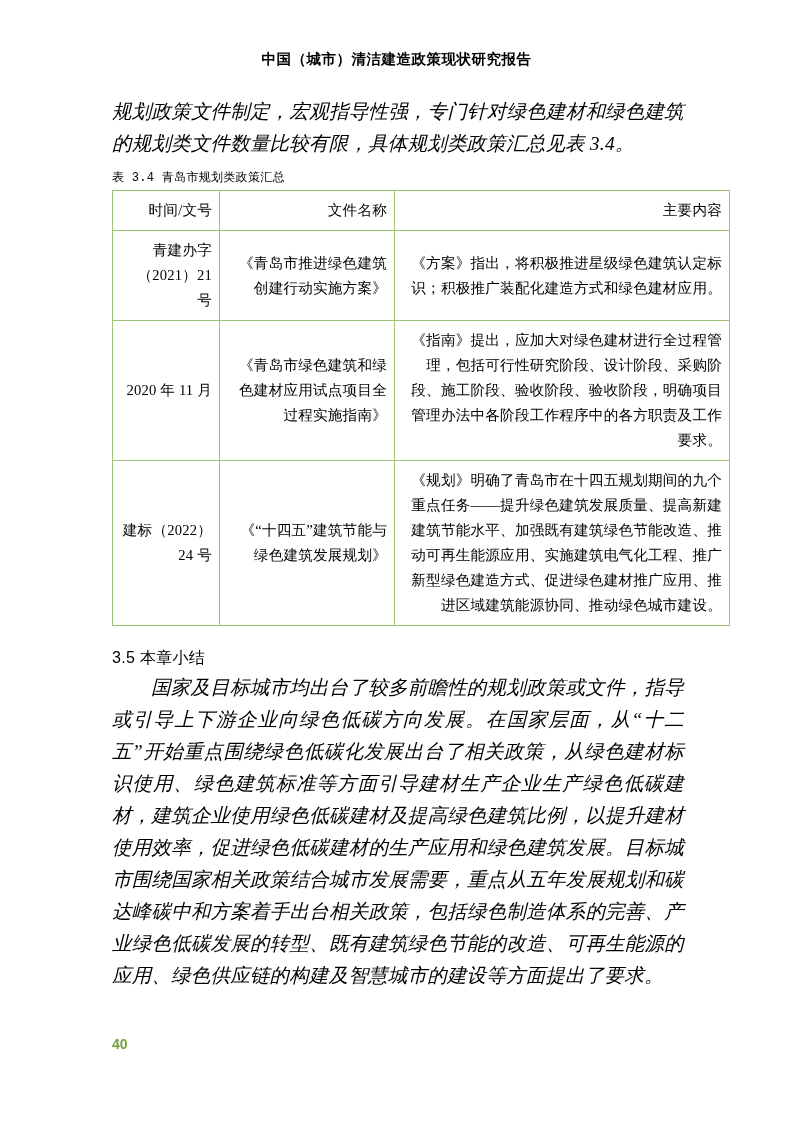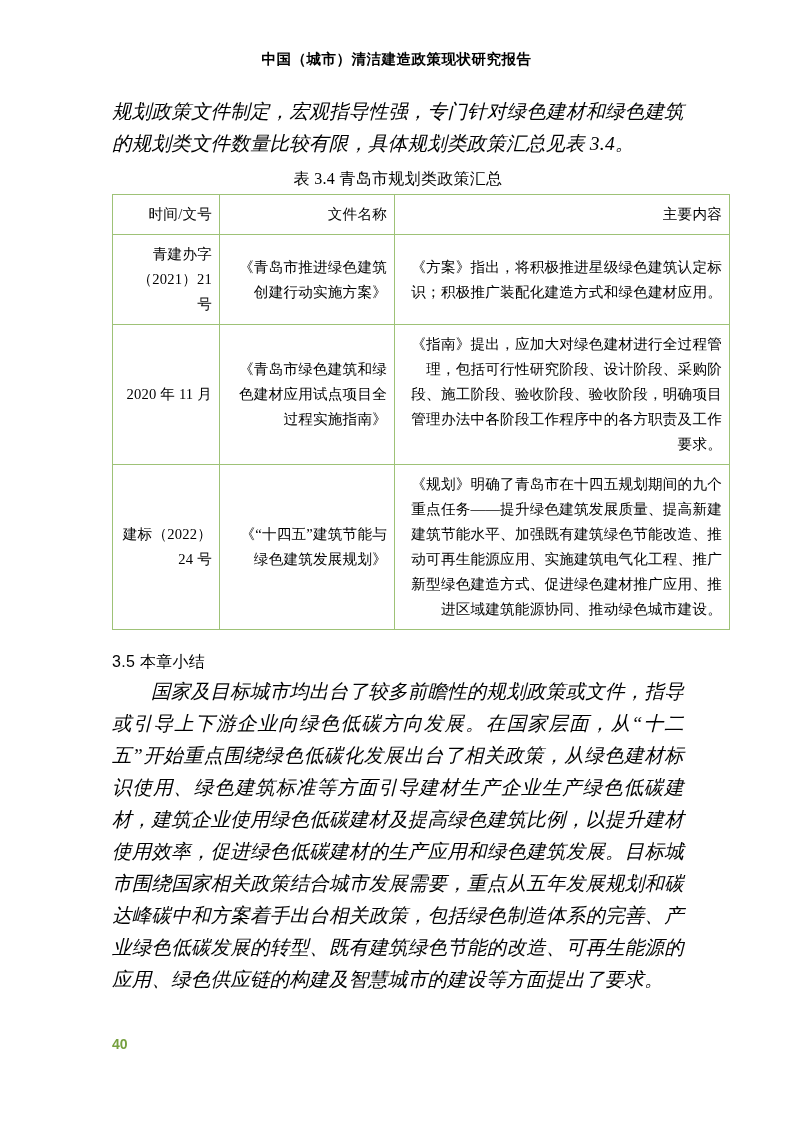--- a/index.html
+++ b/index.html
@@ -49,23 +49,24 @@
     letter-spacing: 0.2px;
     font-style: italic;
   }
   p.indent {
     text-indent: 2em;
   }
 
   
   .table-caption {
     margin: 9px 0 4px 0;
-    text-align: center;
-    font-size: 16px;
+    text-align: left;
+    font-size: 12px;
     letter-spacing: 0.3px;
+    font-family: Liberation Mono, monospace;
   }
 
   table.policy-table {
     border-collapse: collapse;
     width: 572px;
     table-layout: fixed;
     margin: 0;
   }
   table.policy-table td,
   table.policy-table th {

